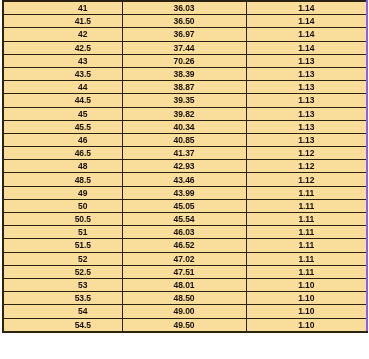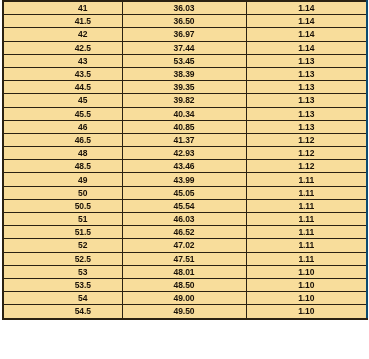--- a/index.html
+++ b/index.html
@@ -47,21 +47,21 @@
     vertical-align: middle;
     padding: 0;
     line-height: 10px;
     height: 12.2px;
     letter-spacing: -0.1px;
     white-space: nowrap;
     overflow: hidden;
   }
 
   table.data-table td.cell-a { border-left: 2px solid #2b2212; padding-left: 40px; }
-  table.data-table td.cell-c { border-right: 2px solid #0c4a6e; text-align: center; }
+  table.data-table td.cell-c { border-right: 2px solid #8b5cf6; text-align: center; }
 
   table.data-table tr:first-child td { border-top: 2px solid #2b2212; }
   table.data-table tr:last-child td { border-bottom: 2px solid #2b2212; }
 </style>
 </head>
 <body>
 
 <div id="data-table-wrapper">
   <table class="data-table" id="data-table">
     <colgroup>
@@ -85,26 +85,31 @@
           <td class="cell-b">36.97</td>
           <td class="cell-c">1.14</td>
         </tr>
         <tr>
           <td class="cell-a">42.5</td>
           <td class="cell-b">37.44</td>
           <td class="cell-c">1.14</td>
         </tr>
         <tr>
           <td class="cell-a">43</td>
-          <td class="cell-b">53.45</td>
+          <td class="cell-b">70.26</td>
           <td class="cell-c">1.13</td>
         </tr>
         <tr>
           <td class="cell-a">43.5</td>
           <td class="cell-b">38.39</td>
+          <td class="cell-c">1.13</td>
+        </tr>
+        <tr>
+          <td class="cell-a">44</td>
+          <td class="cell-b">38.87</td>
           <td class="cell-c">1.13</td>
         </tr>
         <tr>
           <td class="cell-a">44.5</td>
           <td class="cell-b">39.35</td>
           <td class="cell-c">1.13</td>
         </tr>
         <tr>
           <td class="cell-a">45</td>
           <td class="cell-b">39.82</td>

